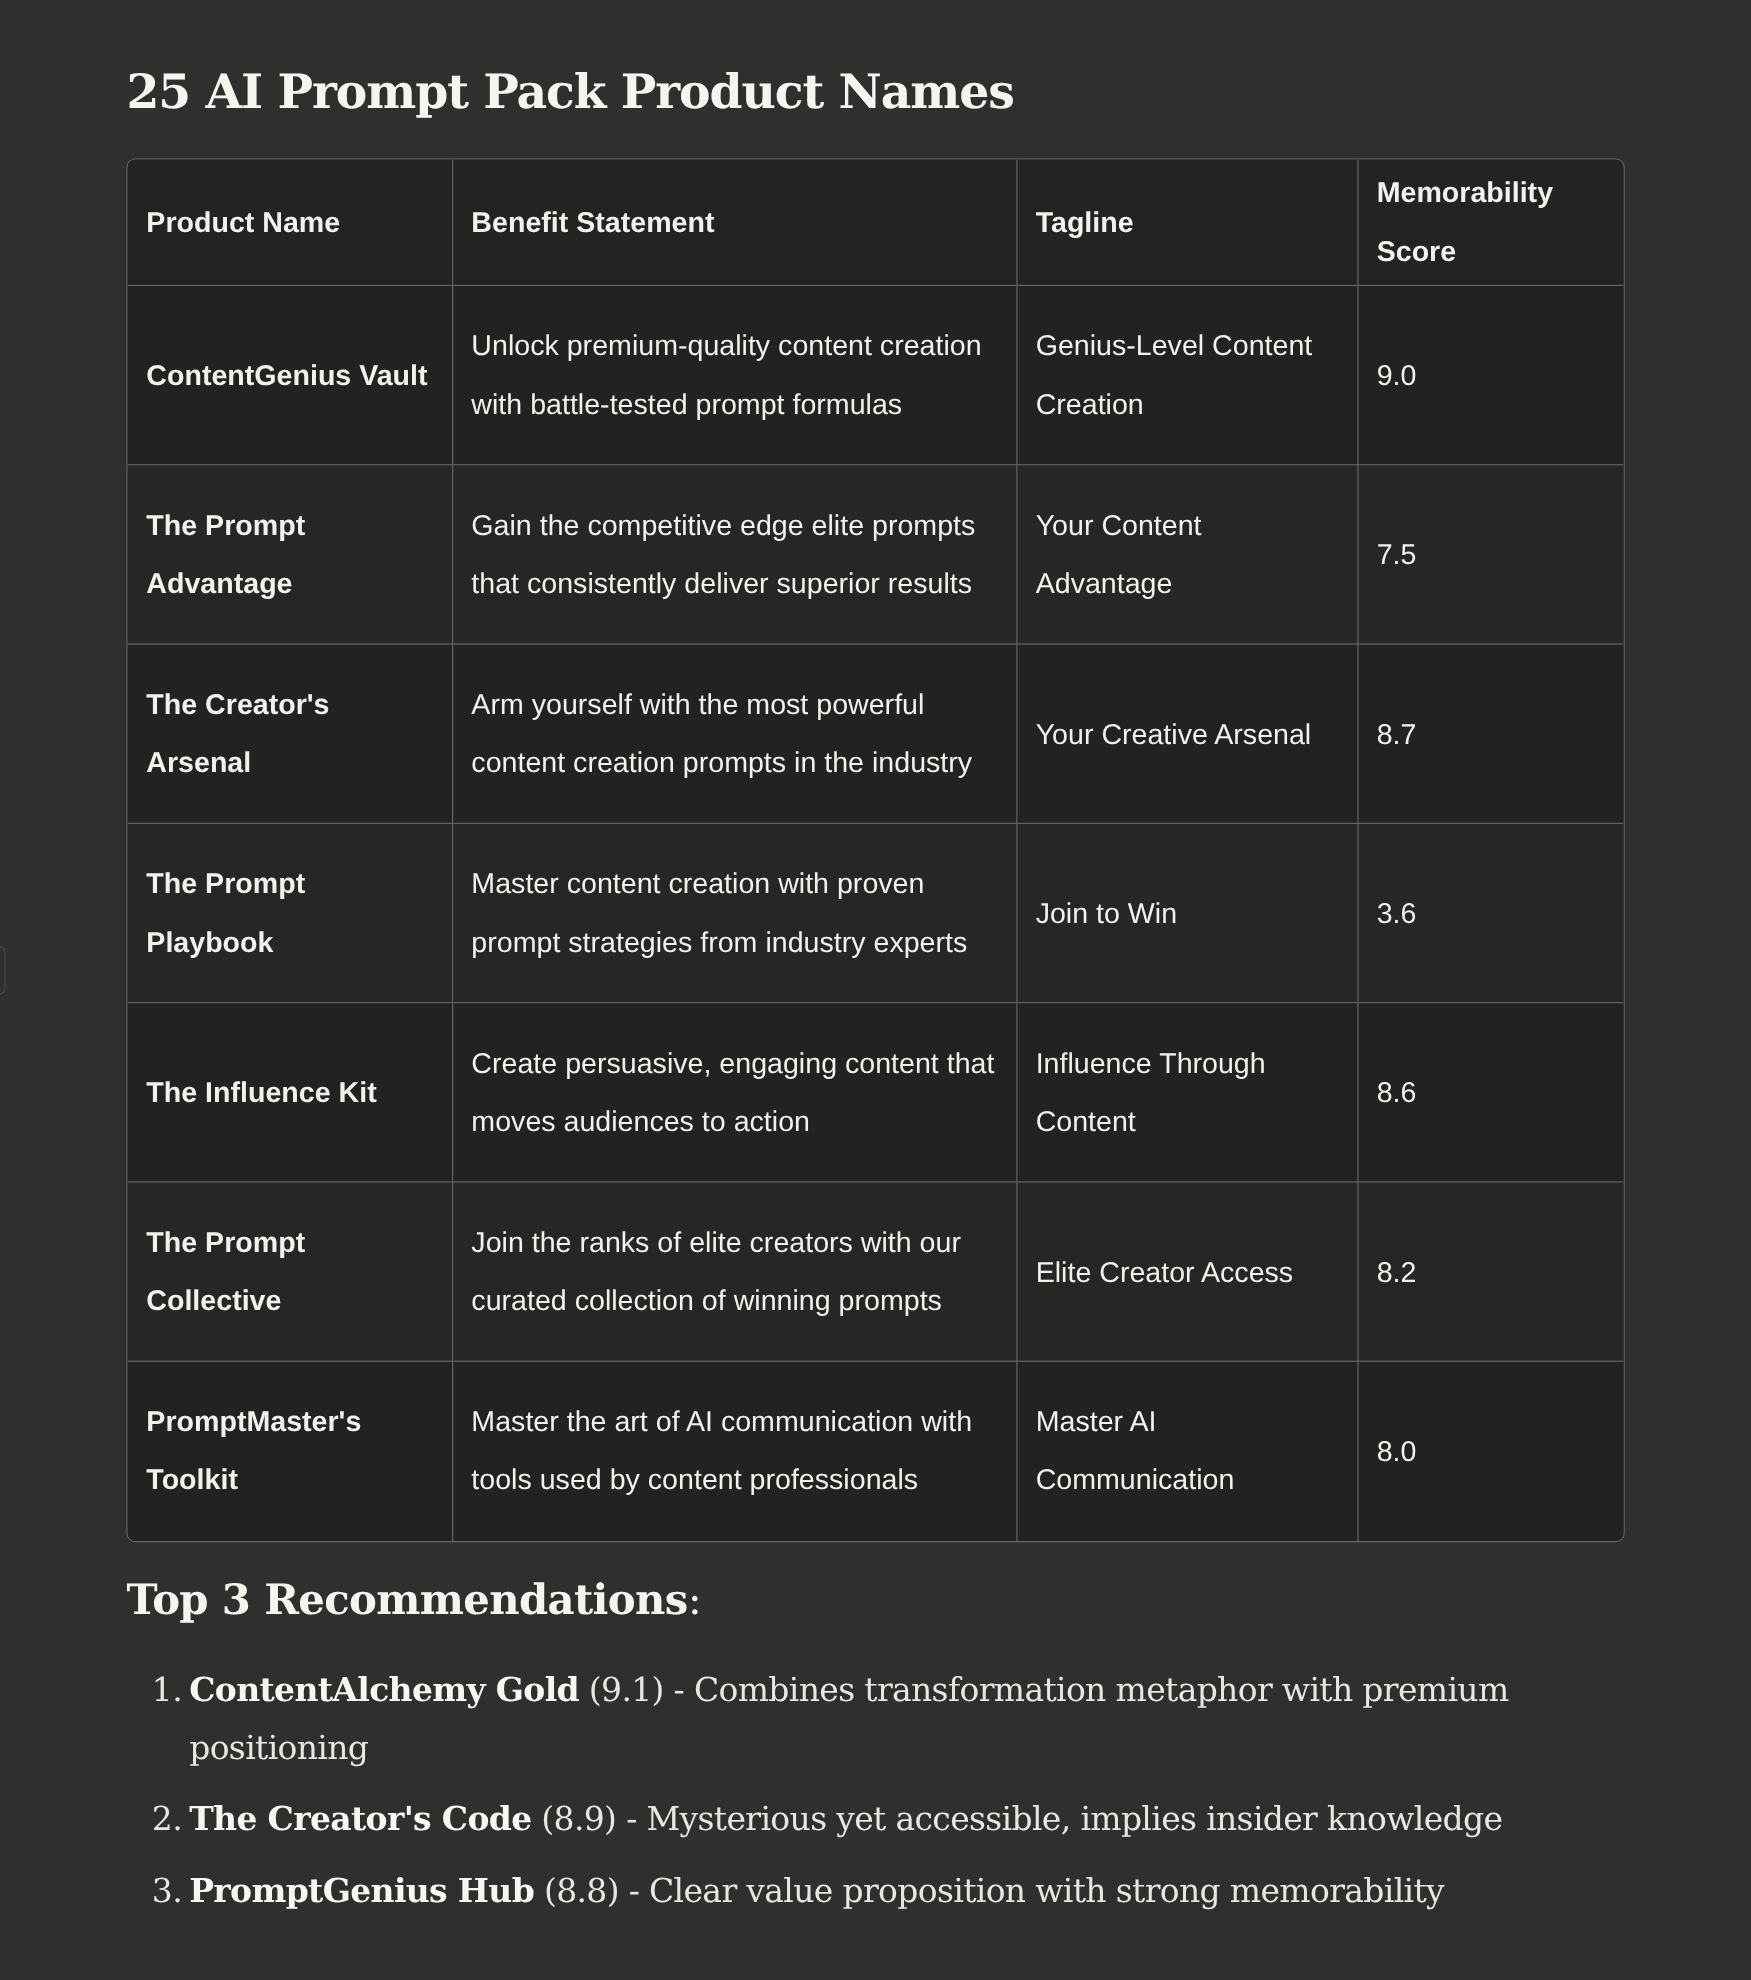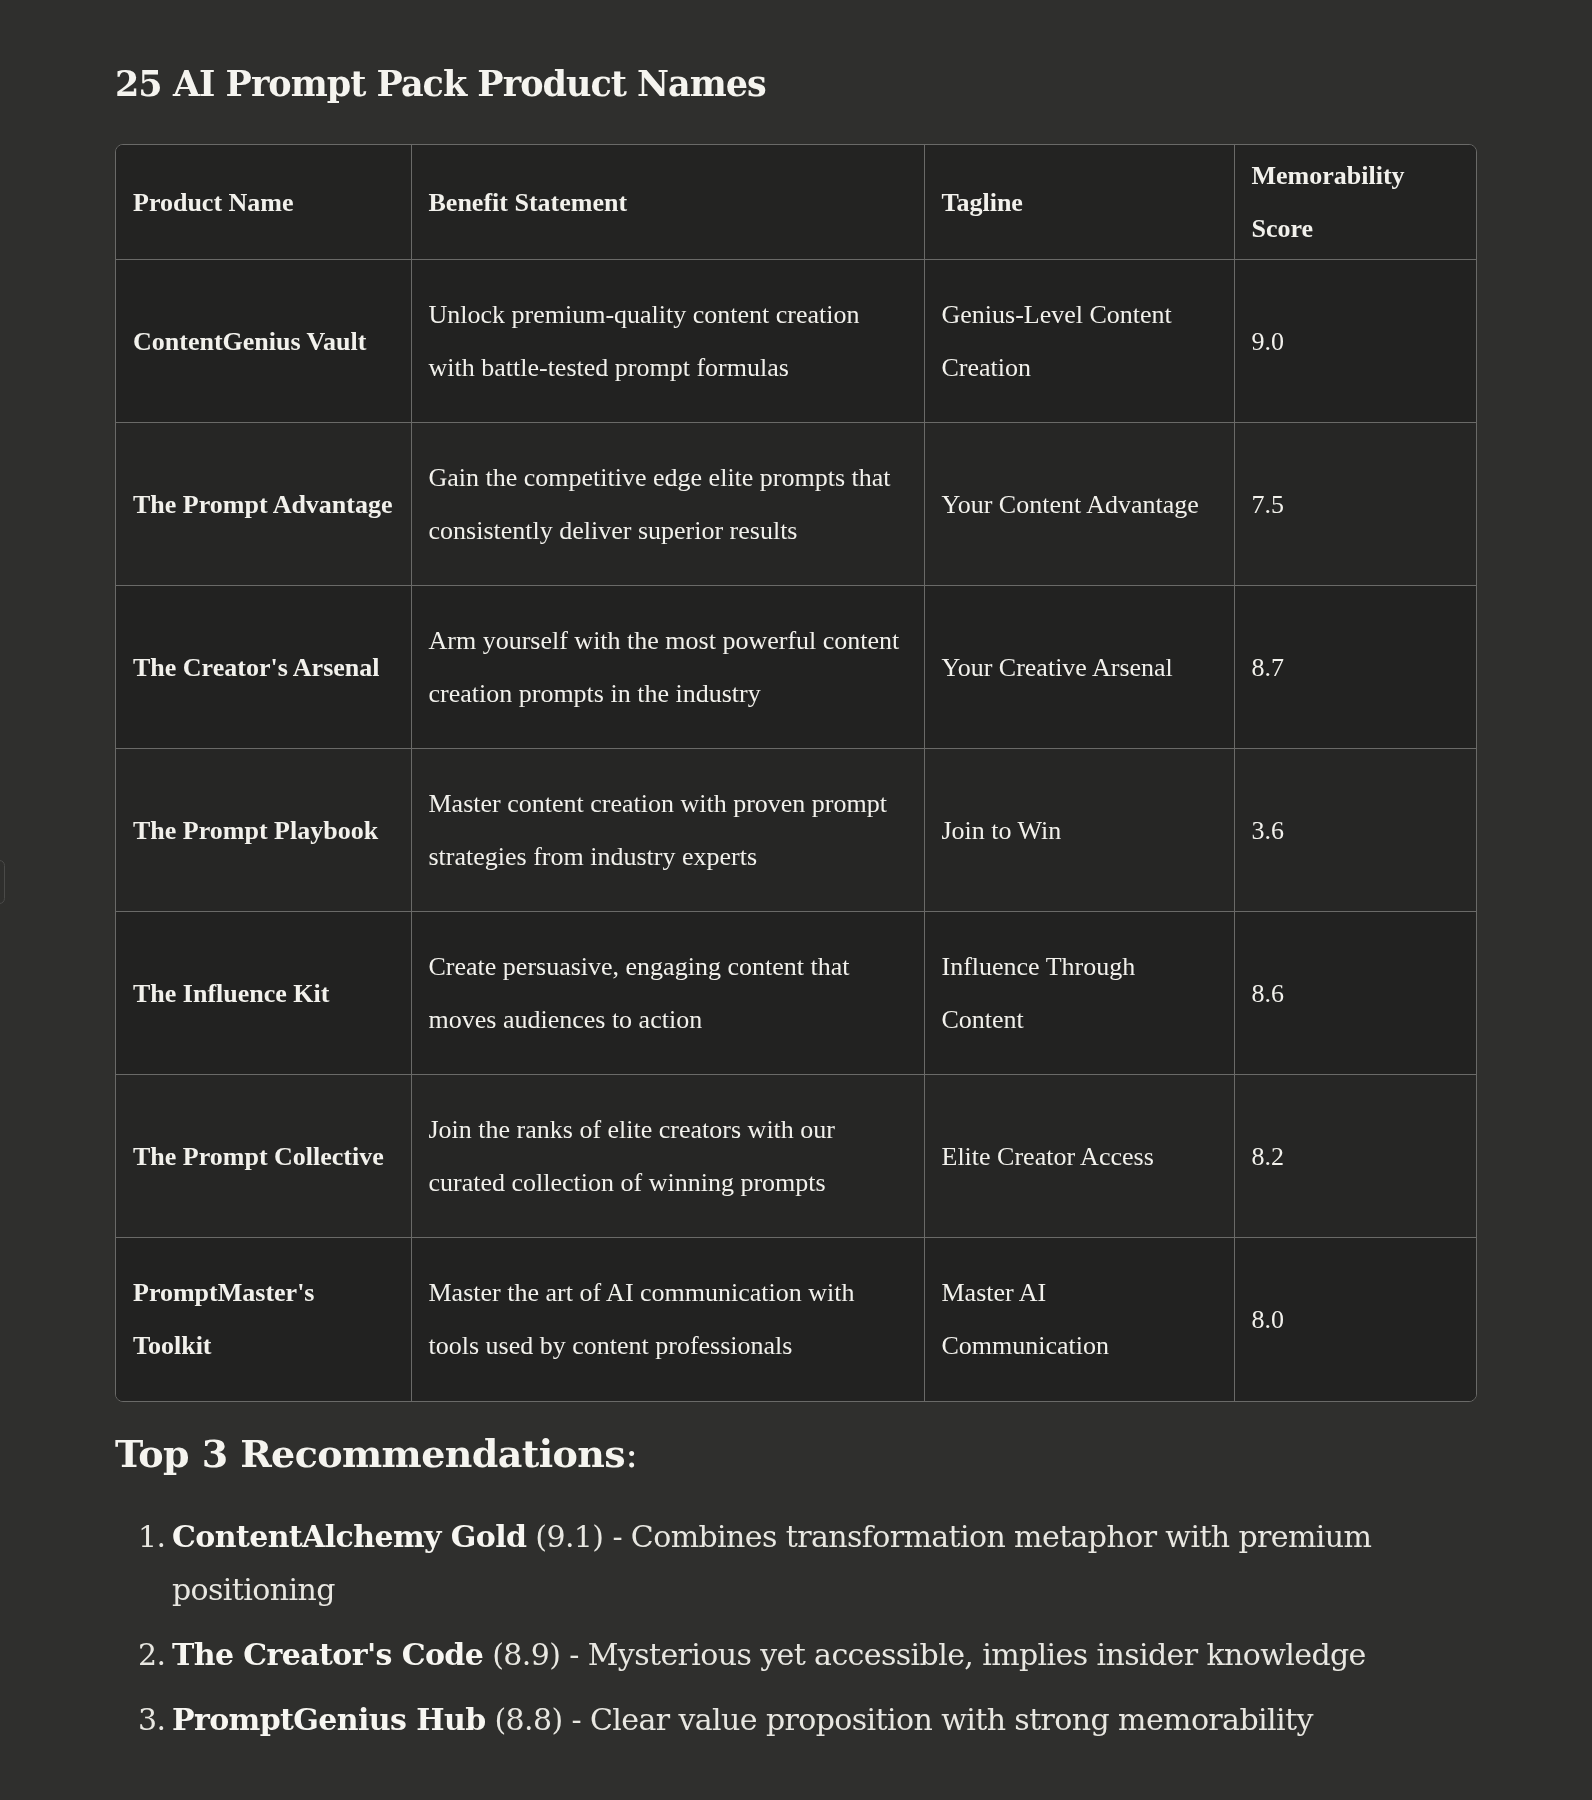--- a/index.html
+++ b/index.html
@@ -9,31 +9,31 @@
       color: #f5f4ef;
       position: relative;
     }
     .side-tab {
       position: absolute; left: -6px; top: 860px; width: 9px; height: 42px;
       border: 1px solid #4a4a48; border-radius: 6px; background: #2f2f2d;
     }
     .page-title {
       position: absolute; left: 115px; top: 52px; margin: 0;
       font-family: "DejaVu Serif", "Liberation Serif", serif;
-      font-weight: bold; font-size: 35px; letter-spacing: -1px;
+      font-weight: bold; font-size: 43px; letter-spacing: -1px;
       color: #f5f4ef; line-height: 64px;
     }
     .table-wrap {
       position: absolute; left: 115px; top: 144px; width: 1360px;
       border: 1px solid #6a6a68; border-radius: 8px; overflow: hidden;
       background: #232322;
     }
     table {
       width: 100%; border-collapse: collapse; table-layout: fixed;
-      font-family: Liberation Serif, serif;
+      font-family: Liberation Sans, sans-serif;
       font-size: 26px; color: #f2f1ec;
     }
     col.c1 { width: 295px; } col.c2 { width: 513px; } col.c3 { width: 310px; } col.c4 { width: 242px; }
     th, td {
       border-right: 1px solid #6a6a68; border-bottom: 1px solid #6a6a68;
       padding: 4px 17px; text-align: left; vertical-align: middle;
       line-height: 53px;
     }
     th:last-child, td:last-child { border-right: none; }
     tbody tr:last-child td { border-bottom: none; }

